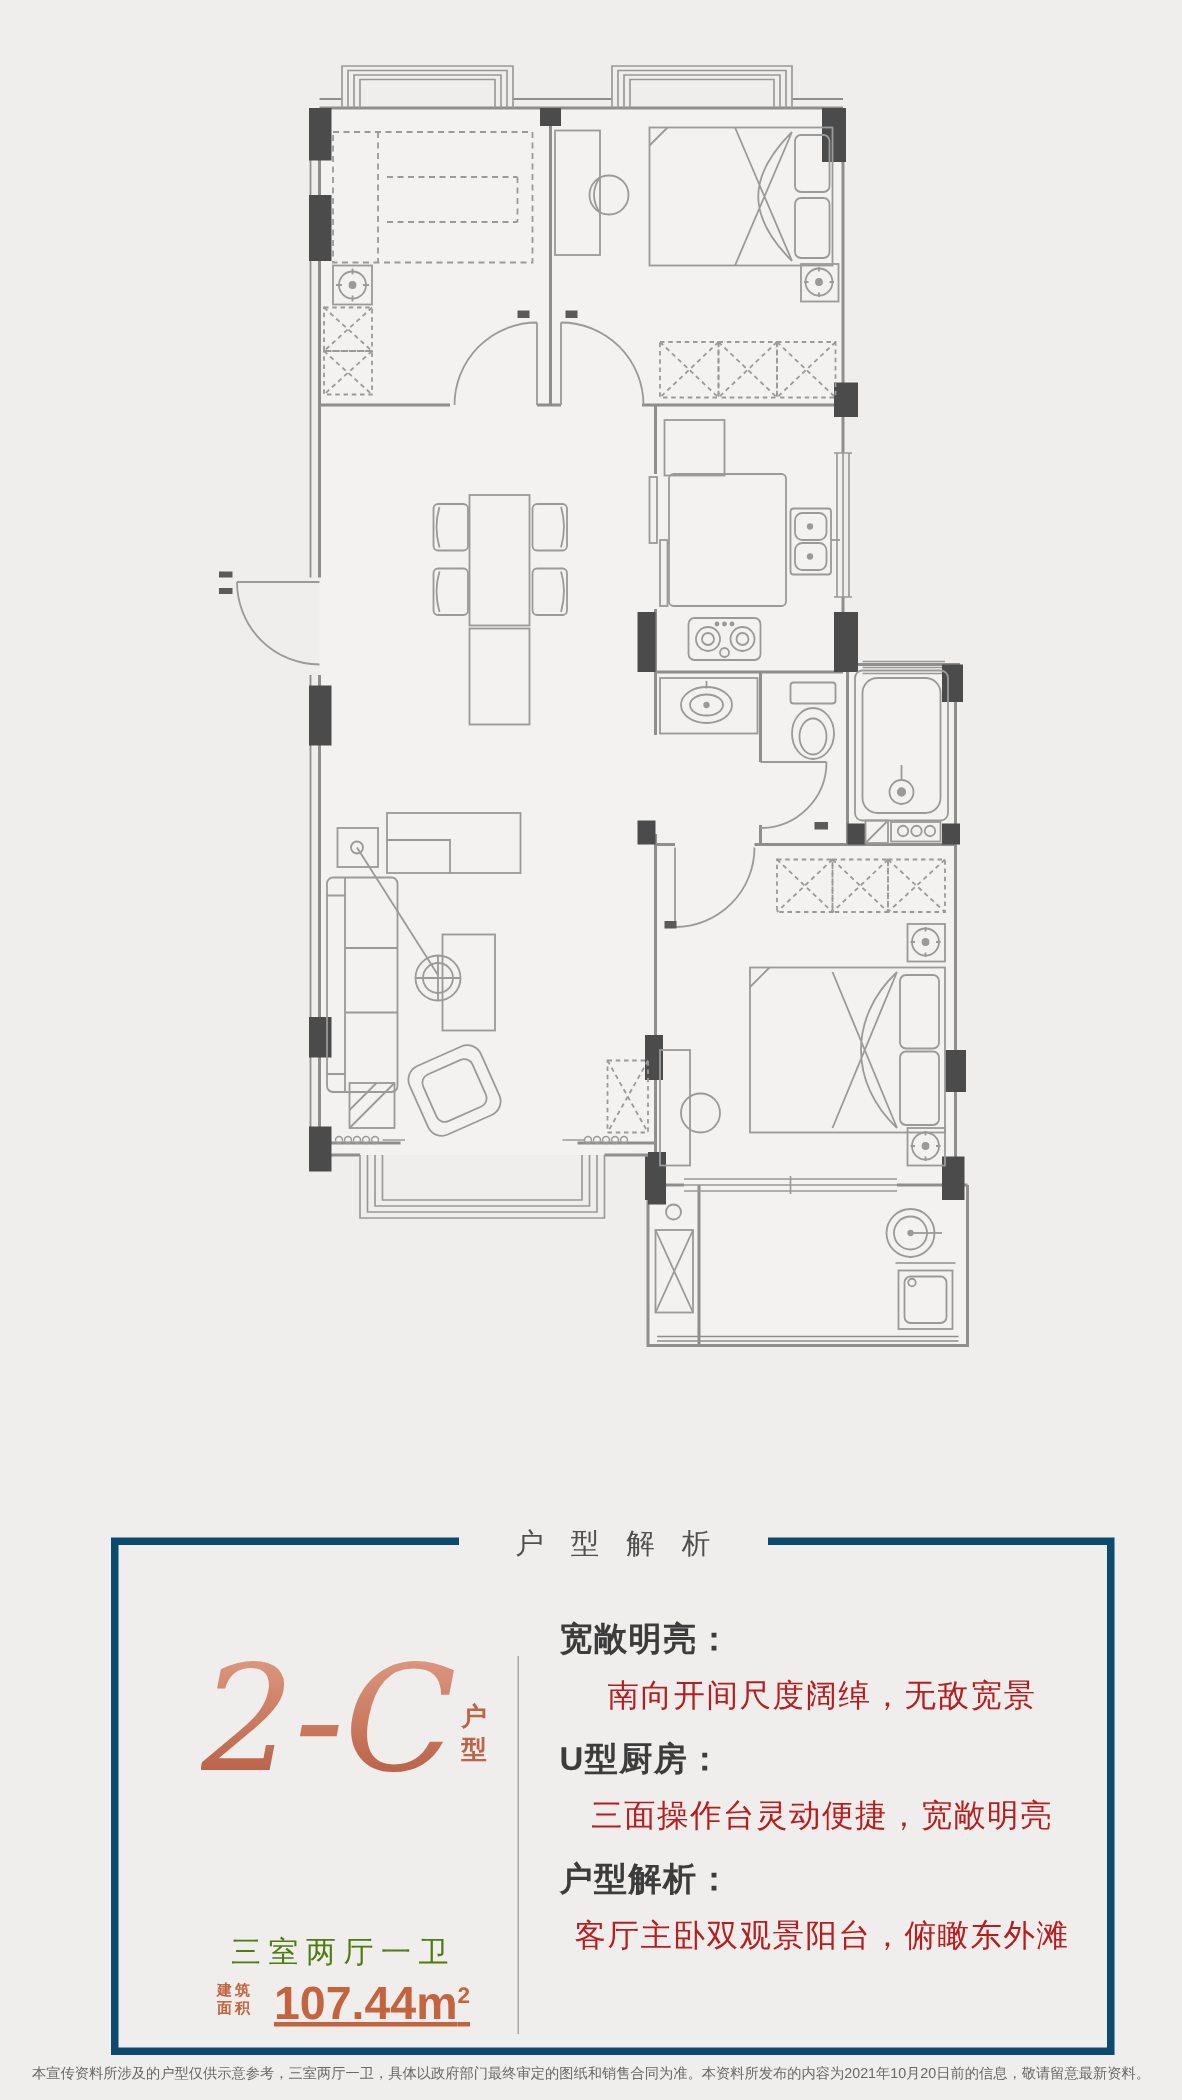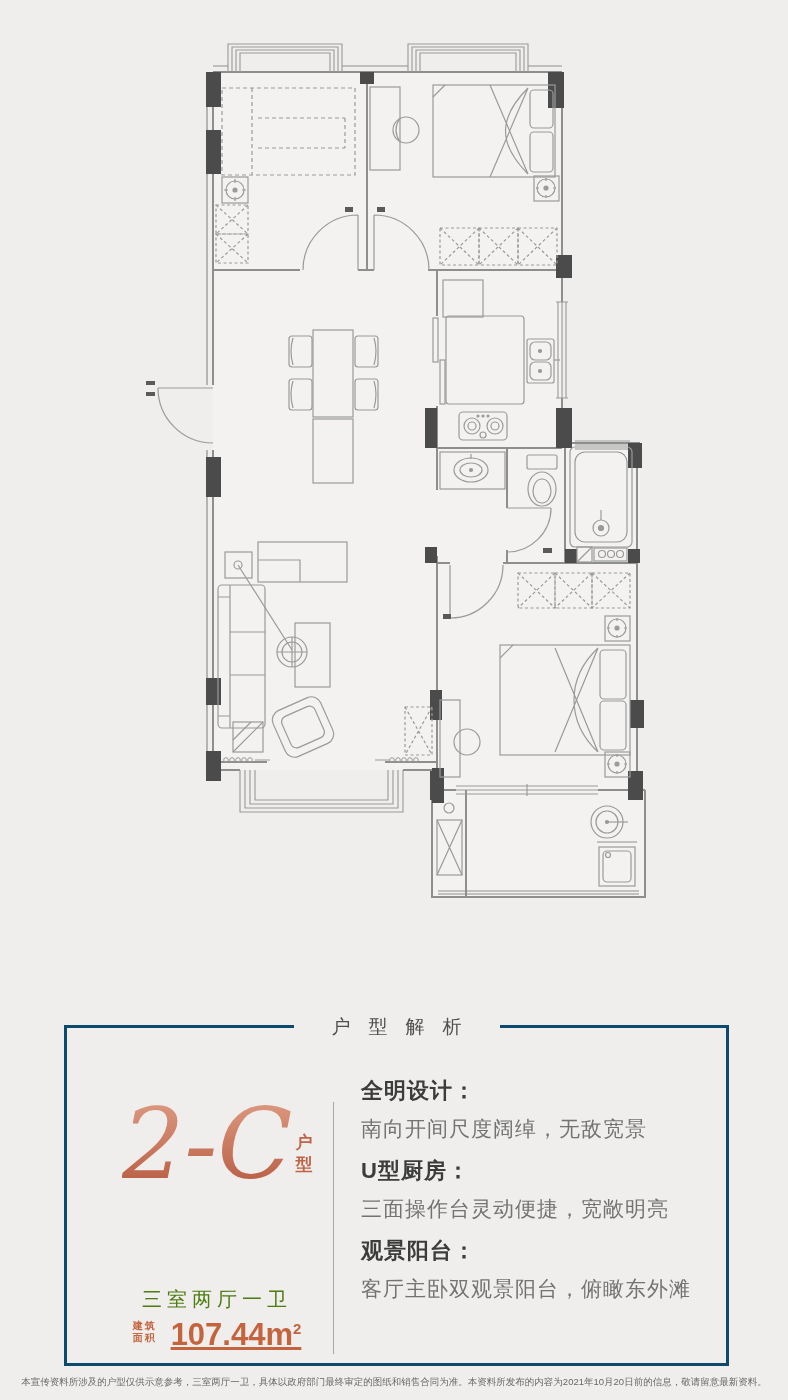--- a/index.html
+++ b/index.html
@@ -1,42 +1,42 @@
 <!DOCTYPE html>
 <html><head>
 <meta charset="utf-8">
 <style>
   html,body{margin:0;padding:0;}
   body{width:788px;height:1400px;position:relative;background:#efeeec;
        font-family:"Liberation Sans","DejaVu Sans",sans-serif;overflow:hidden;}
   .plan{position:absolute;left:0;top:0;}
   
-  .panel{position:absolute;left:64px;top:1025px;width:659px;height:335px;
-         border:3px solid #0c4a6e;}
+  .panel{position:absolute;left:74px;top:1025px;width:659px;height:335px;
+         border:5px solid #0c4a6e;}
   .panel-header{position:absolute;left:50%;top:-14px;transform:translateX(-50%);
         background:#efeeec;padding:0 20px;font-size:19px;color:#4f4f4f;
         letter-spacing:18px;text-indent:18px;white-space:nowrap;font-weight:500;}
   .unit-block{position:absolute;left:30px;top:58px;width:240px;text-align:center;}
   .unit-row{display:flex;justify-content:center;align-items:flex-start;}
   .unit-suffix{display:flex;flex-direction:column;margin-top:46px;margin-left:4px;
         font-size:17px;color:#bf6446;line-height:22px;font-weight:bold;}
   .unit-spec{position:absolute;left:0;top:200px;width:240px;font-size:20px;
         letter-spacing:5px;color:#4d7c0f;white-space:nowrap;text-align:center;}
   .area-row{position:absolute;left:0;top:228px;width:240px;display:flex;
         justify-content:center;align-items:center;color:#c4643f;}
   .area-label{display:flex;flex-direction:column;font-size:10px;font-weight:bold;
         line-height:12px;margin-right:14px;letter-spacing:2px;}
   .area-value{font-size:31px;font-weight:bold;line-height:30px;text-decoration:underline;}
   .area-value sup{font-size:15px;}
   .divider{position:absolute;left:266px;top:74px;width:1px;height:252px;background:#a7a7a6;}
   .features{position:absolute;left:294px;top:52px;width:350px;}
   .feature-title{font-size:22px;font-weight:bold;color:#3c3c3c;line-height:22px;
         margin-bottom:16px;letter-spacing:1px;}
-  .feature-desc{font-size:21px;color:#737373;line-height:22px;margin-bottom:20px;
-        letter-spacing:1px;white-space:nowrap;}
+  .feature-desc{font-size:21px;color:#b91c1c;line-height:22px;margin-bottom:20px;
+        letter-spacing:1px;white-space:nowrap;text-align:center;}
   .disclaimer{position:absolute;left:0px;top:1376px;width:788px;text-align:center;
         font-size:9.5px;color:#686868;white-space:nowrap;}
 </style>
 </head>
 <body>
 
 <svg class="plan" width="788" height="985" viewBox="0 0 788 985">
   <defs>
     <linearGradient id="copper" x1="0" y1="0" x2="0" y2="1">
       <stop offset="0" stop-color="#e2a289"></stop>
@@ -350,22 +350,22 @@
         <span>建筑</span>
         <span>面积</span>
       </div>
       <div class="area-value"><span>107.44m</span><sup>2</sup></div>
     </div>
   </div>
 
   <div class="divider"></div>
 
   <div class="features">
-    <div class="feature-title">全明设计：</div>
+    <div class="feature-title">宽敞明亮：</div>
     <div class="feature-desc">南向开间尺度阔绰，无敌宽景</div>
     <div class="feature-title">U型厨房：</div>
     <div class="feature-desc">三面操作台灵动便捷，宽敞明亮</div>
-    <div class="feature-title">观景阳台：</div>
+    <div class="feature-title">户型解析：</div>
     <div class="feature-desc">客厅主卧双观景阳台，俯瞰东外滩</div>
   </div>
 </div>
 
 <div class="disclaimer">本宣传资料所涉及的户型仅供示意参考，三室两厅一卫，具体以政府部门最终审定的图纸和销售合同为准。本资料所发布的内容为2021年10月20日前的信息，敬请留意最新资料。</div>
 
 </body></html>

